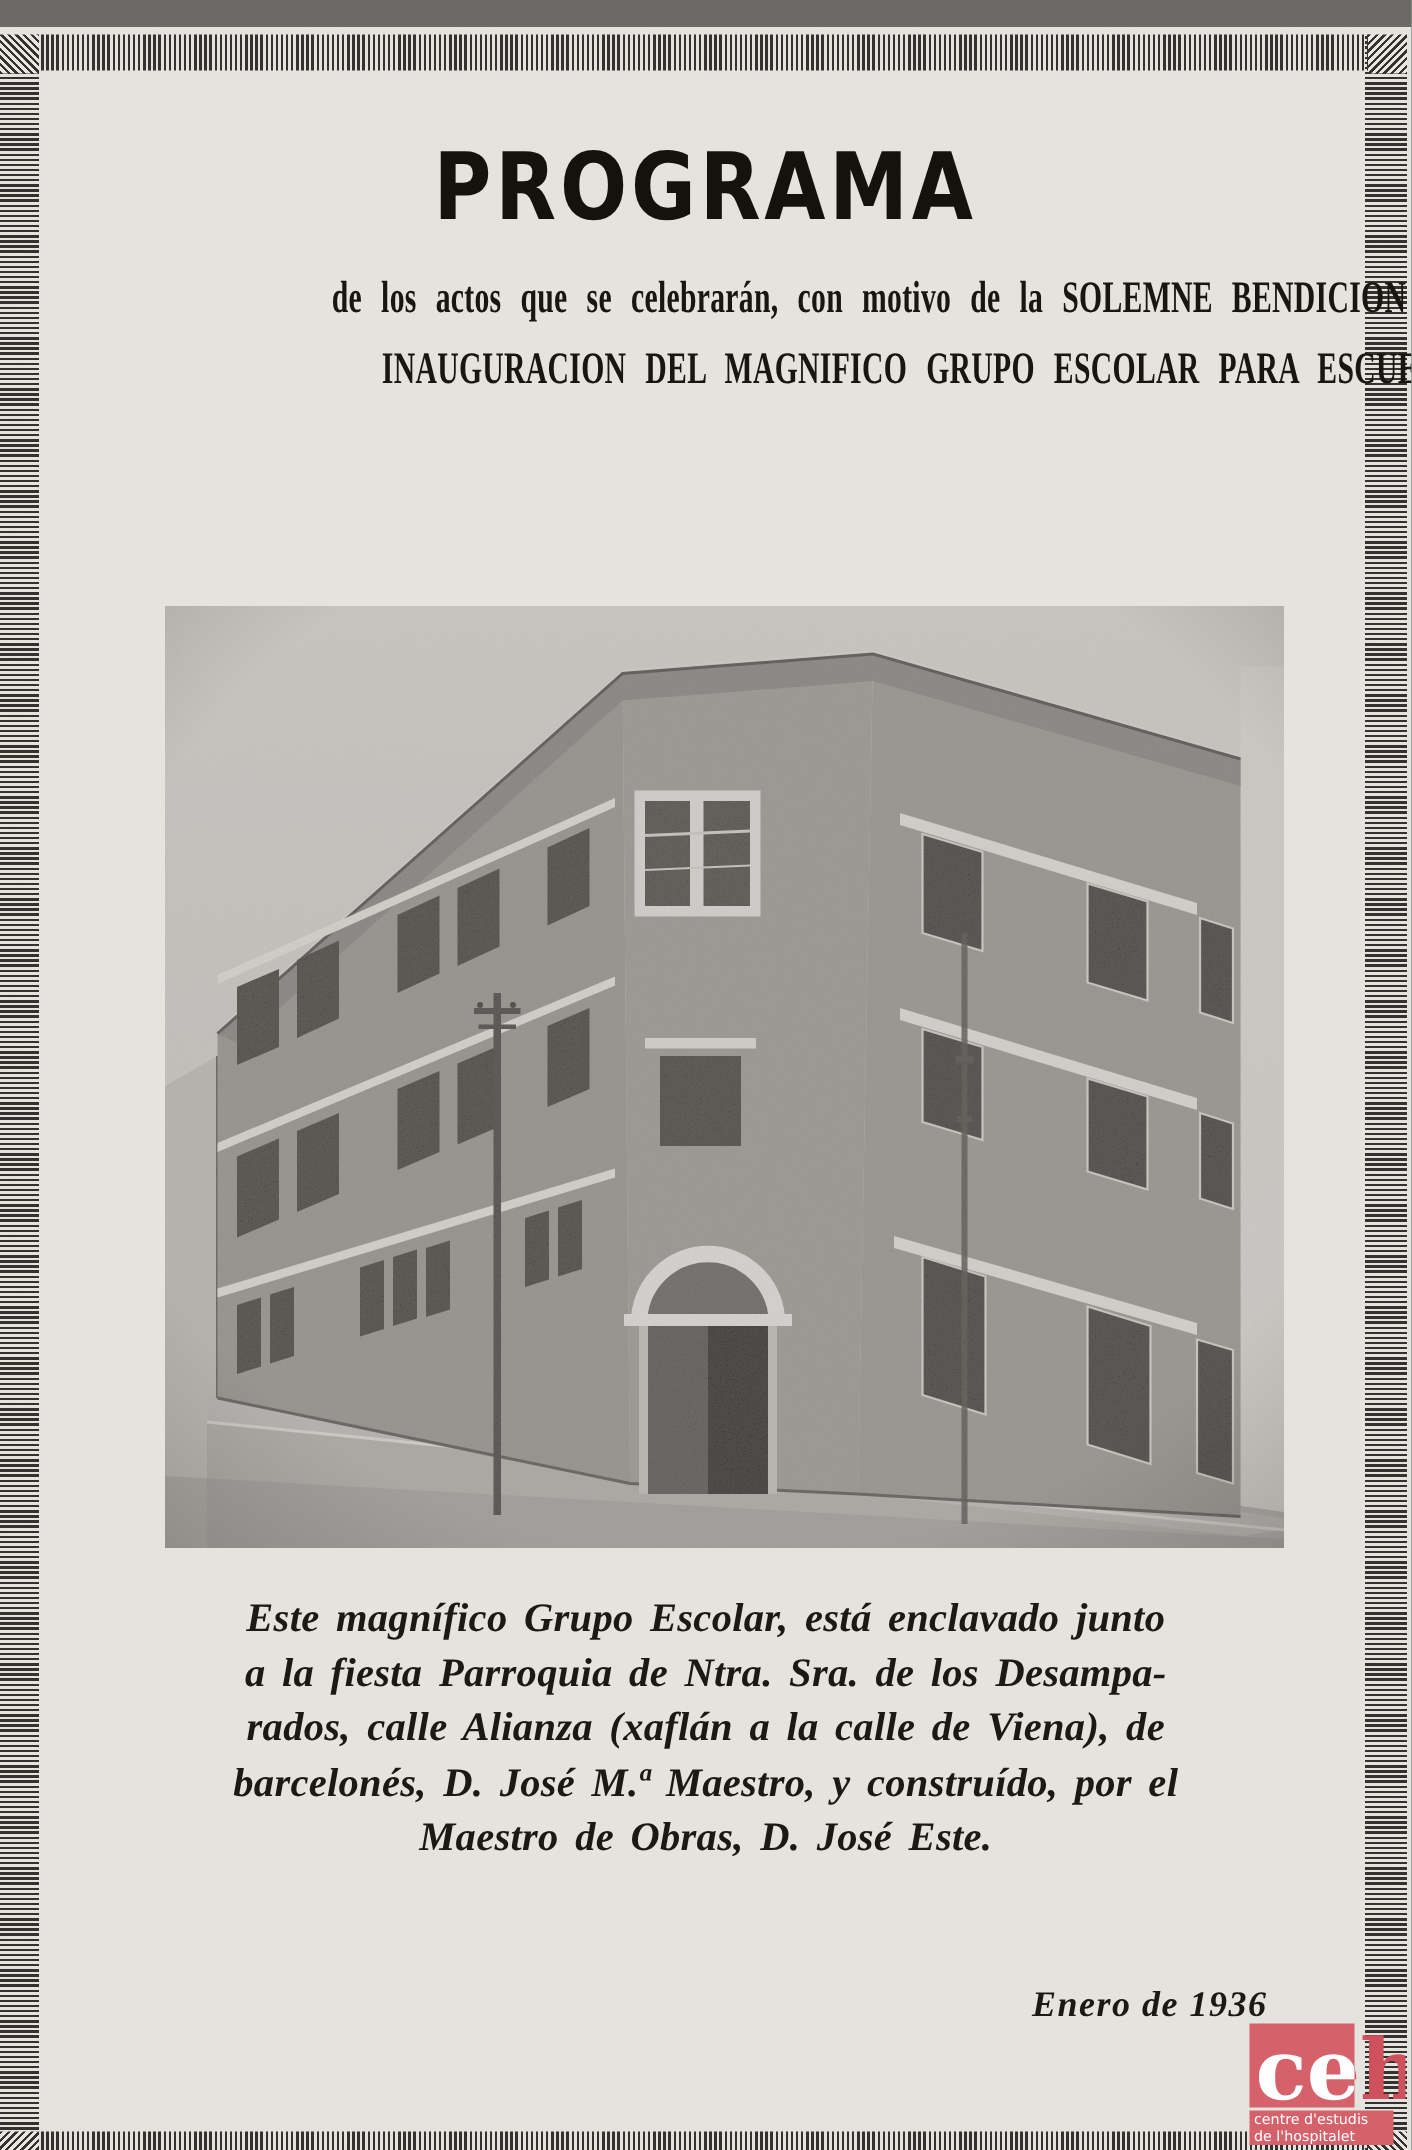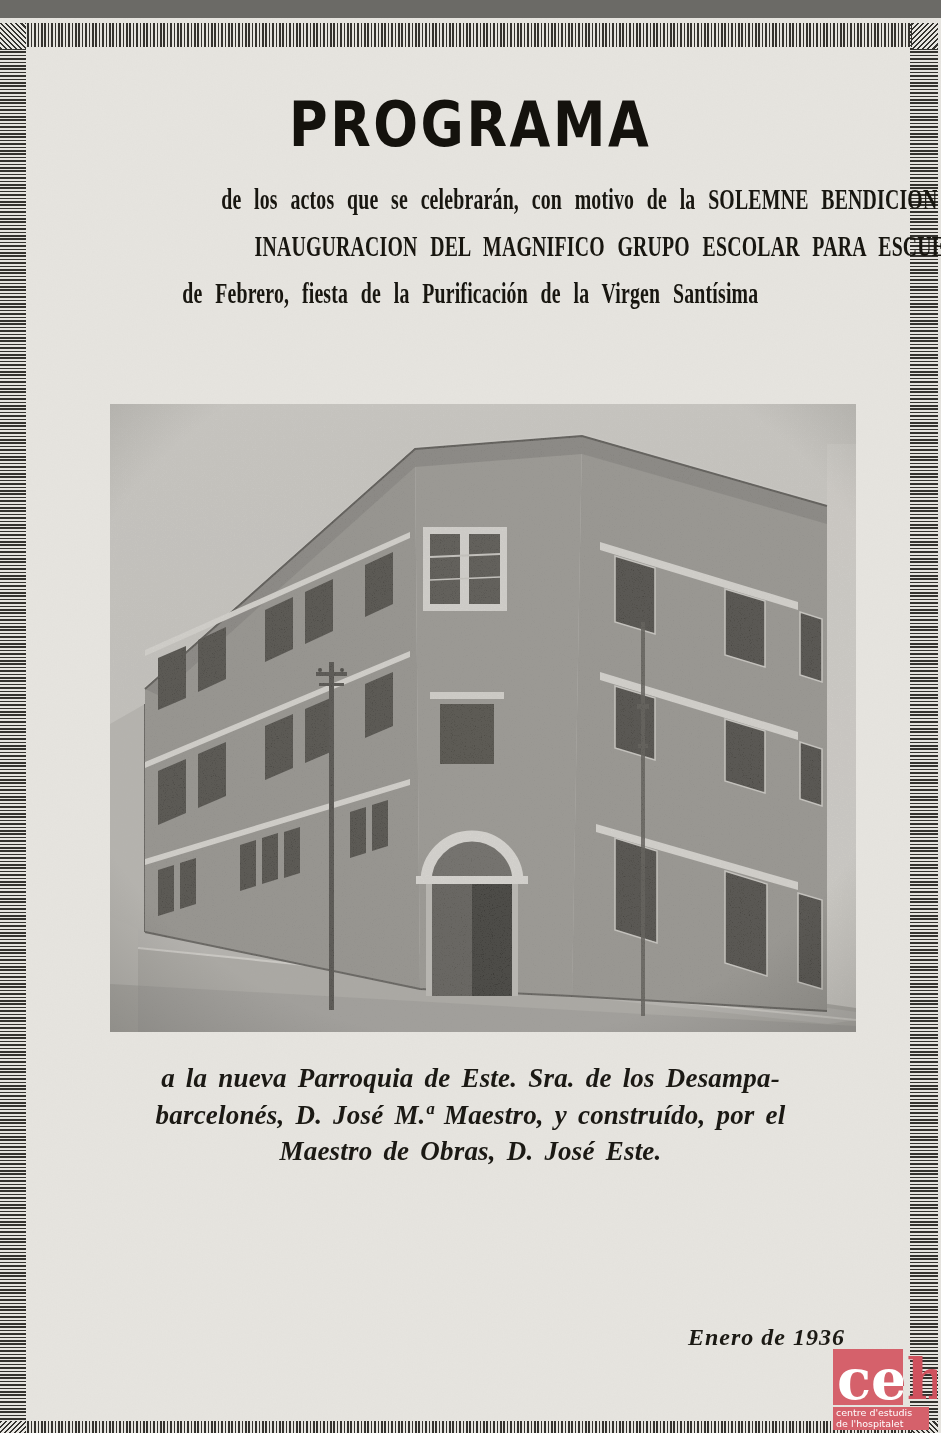--- a/index.html
+++ b/index.html
@@ -77,21 +77,20 @@
     <div class="corner c-br"></div>
   </div>
 
   <h1 class="title">
     <span>PROGRAMA</span>
   </h1>
 
   <div class="intro">
     <div class="intro-line"><span>de los actos que se celebrarán, con motivo de la SOLEMNE BENDICION E</span></div>
     <div class="intro-line"><span>INAUGURACION DEL MAGNIFICO GRUPO ESCOLAR PARA ESCUELAS PARROQUIA-</span></div>
-    <div class="intro-line"><span>de Febrero, fiesta de la Purificación de la Virgen Santísima</span></div>
   </div>
 
   <figure class="photo">
     <svg viewBox="0 0 746 628" role="img">
       <defs>
         <linearGradient id="sky" x1="0" y1="0" x2="0" y2="1">
           <stop offset="0" stop-color="#cdcbc6"></stop>
             <stop offset="1" stop-color="#bfbdb8"></stop>
         </linearGradient>
         <radialGradient id="vig" cx="0.5" cy="0.45" r="0.78">
@@ -212,21 +211,23 @@
         <rect x="527" y="300" width="12" height="5"></rect>
         <rect x="528" y="340" width="10" height="4"></rect>
       </g>
 
       <rect width="746" height="628" filter="url(#grain)" opacity="0.30"></rect>
       <rect width="746" height="628" fill="url(#vig)"></rect>
     </svg>
   </figure>
 
   <div class="caption">
-    <div class="caption-line">a la nueva Parroquia de Este. Sra. de los Desampa-</div>
+    <div class="caption-line">Este magnífico Grupo Escolar, está enclavado junto</div>
+    <div class="caption-line">a la fiesta Parroquia de Ntra. Sra. de los Desampa-</div>
+    <div class="caption-line">rados, calle Alianza (xaflán a la calle de Viena), de</div>
     <div class="caption-line">barcelonés, D. José M.ª Maestro, y construído, por el</div>
     <div class="caption-line">Maestro de Obras, D. José Este.</div>
   </div>
 
   <div class="date">Enero de 1936</div>
 
   <div class="logo">
     <svg width="112" height="92" viewBox="0 0 112 92">
       <defs>
         <clipPath id="lbox">

